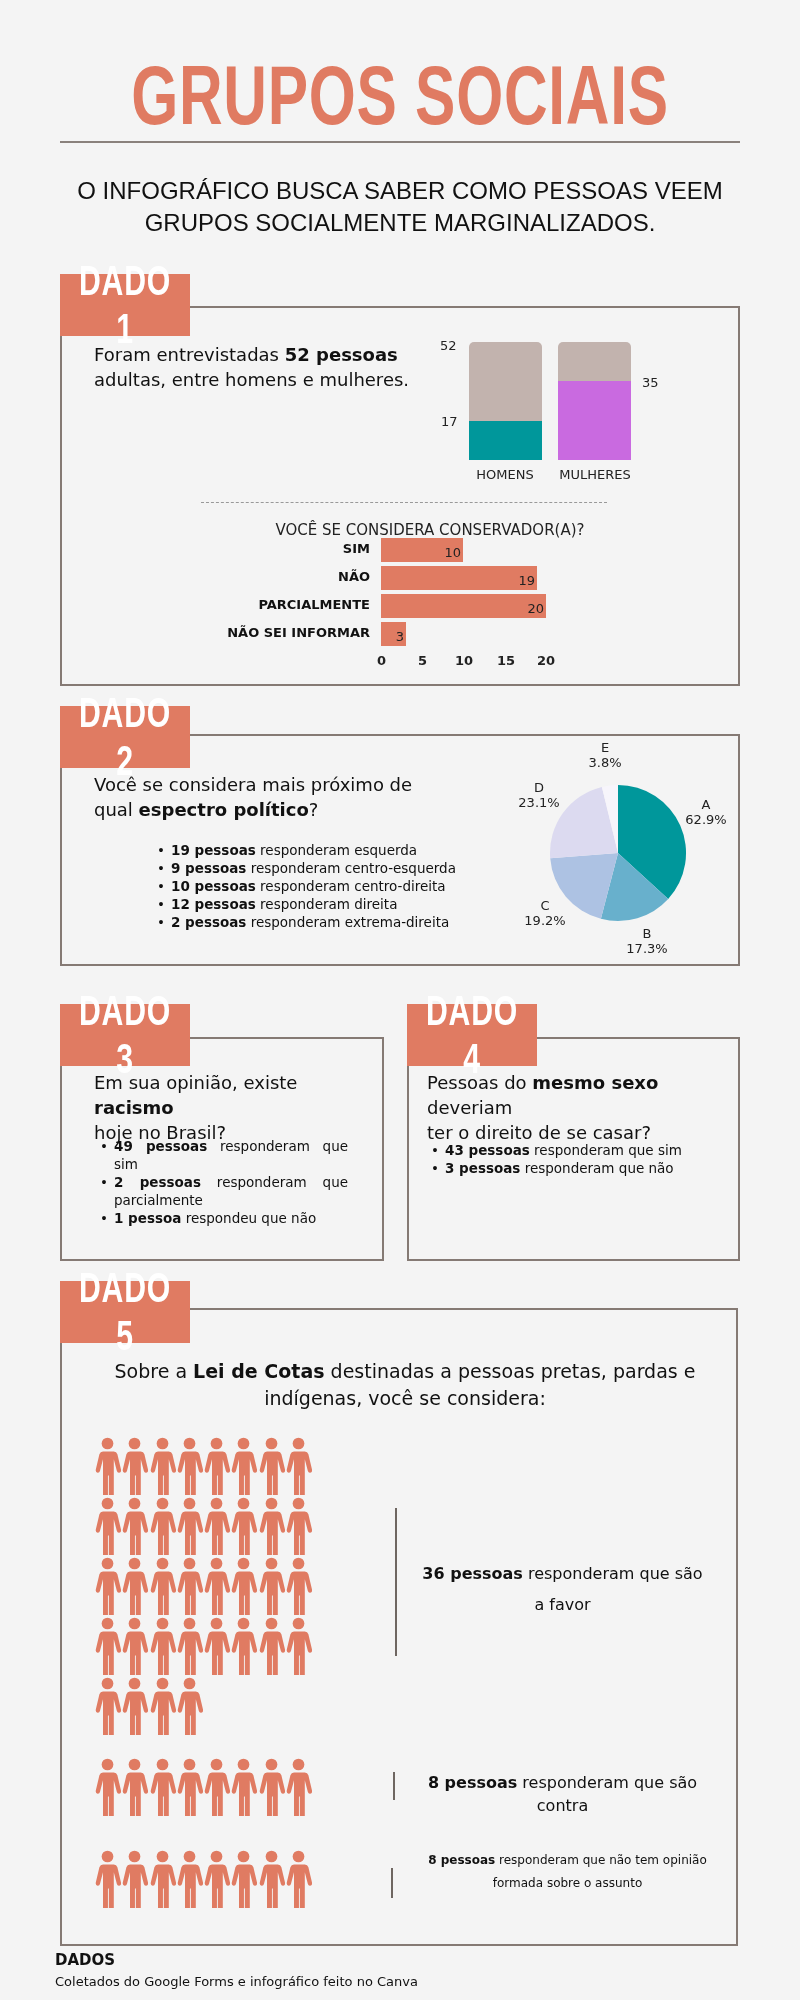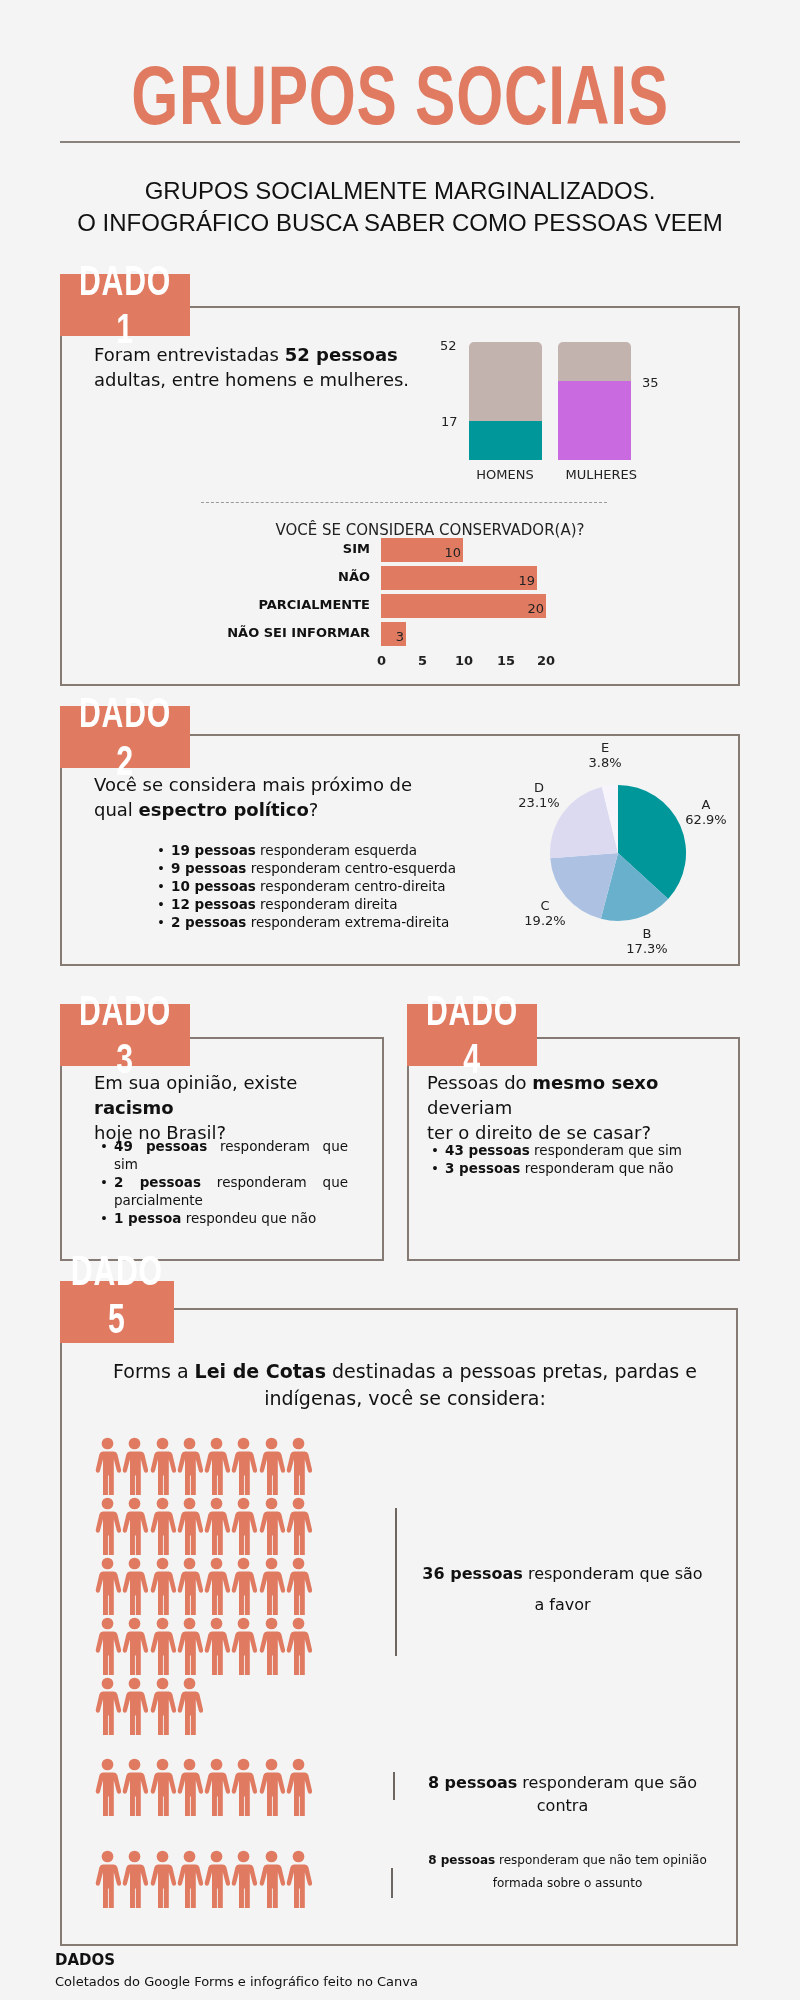--- a/index.html
+++ b/index.html
@@ -40,43 +40,43 @@
   .person { width: 27px; height: 60px; }
   .foot-h { font-weight: bold; font-size: 15px; }
   .foot-t { font-size: 13px; }
 </style>
 </head>
 <body>
 
 <div class="abs title">GRUPOS SOCIAIS</div>
 <div class="abs hr"></div>
 <div class="abs subtitle">
+  <div>O INFOGRÁFICO BUSCA SABER COMO PESSOAS VEEM</div>
   <div>GRUPOS SOCIALMENTE MARGINALIZADOS.</div>
-  <div>O INFOGRÁFICO BUSCA SABER COMO PESSOAS VEEM</div>
 </div>
 
 <div class="abs box" style="left:60px; top:306px; width:680px; height:380px;"></div>
 <div class="abs tag" style="left:60px; top:274px; width:130px; height:62px;">
     <span>DADO 1</span>
   </div>
 <div class="abs q" style="left:94px; top:342px; width:320px;">
   <span>Foram entrevistadas </span><b>52 pessoas</b><br><span>adultas, entre homens e mulheres.</span>
 </div>
 
 <div class="abs small" style="left:440px; top:338px;">52</div>
 <div class="abs small" style="left:441px; top:414px;text-align:center;">17</div>
 <div class="abs small" style="left:642px; top:375px;">35</div>
 <div class="abs" style="left:469px; top:342px; width:73px; height:118px; background:#c2b3ae; border-radius:5px 5px 0 0; overflow:hidden;">
   <div style="position:absolute; left:0; bottom:0; width:100%; height:39px; background:#00979b;"></div>
 </div>
 <div class="abs" style="left:558px; top:342px; width:73px; height:118px; background:#c2b3ae; border-radius:5px 5px 0 0; overflow:hidden;">
   <div style="position:absolute; left:0; bottom:0; width:100%; height:79px; background:#c96ae0;"></div>
 </div>
 <div class="abs small center" style="left:465px; top:467px; width:80px;">HOMENS</div>
-<div class="abs small center" style="left:553px; top:467px; width:84px;text-align:right;">MULHERES</div>
+<div class="abs small center" style="left:553px; top:467px; width:84px;">MULHERES</div>
 
 <div class="abs" style="left:201px; top:502px; width:406px; border-top:1px dashed #999;"></div>
 <div class="abs small center" style="left:260px; top:511px; width:340px; font-size:15px;margin-top:10px;">VOCÊ SE CONSIDERA CONSERVADOR(A)?</div>
 
 <div class="abs lbl-right" style="left:200px; top:541px; width:170px;">SIM</div>
 <div class="abs hbar hbar-val" style="left:381px; top:538px; width:82px;">10</div>
 <div class="abs lbl-right" style="left:200px; top:569px; width:170px;">NÃO</div>
 <div class="abs hbar hbar-val" style="left:381px; top:566px; width:156px;">19</div>
 <div class="abs lbl-right" style="left:200px; top:597px; width:170px;">PARCIALMENTE</div>
 <div class="abs hbar hbar-val" style="left:381px; top:594px; width:165px;">20</div>
@@ -156,25 +156,25 @@
   </div>
 <div class="abs q" style="left:427px; top:1070px; width:310px;">
   <span>Pessoas do </span><b>mesmo sexo</b><span> deveriam</span><br><span>ter o direito de se casar?</span>
 </div>
 <ul class="abs bl" style="left:429px; top:1141px; width:278px; text-align:justify;">
   <li><b>43 pessoas</b><span> responderam que sim</span></li>
   <li><b>3 pessoas</b><span> responderam que não</span></li>
 </ul>
 
 <div class="abs box" style="left:60px; top:1308px; width:678px; height:638px;"></div>
-<div class="abs tag" style="left:60px; top:1281px; width:114px; height:62px;align-items:flex-end;">
+<div class="abs tag" style="left:60px; top:1281px; width:130px; height:62px;">
     <span>DADO 5</span>
   </div>
 <div class="abs q center" style="left:90px; top:1358px; width:630px; font-size:19px; line-height:27px;">
-  <span>Forms a </span><b>Lei de Cotas</b><span> destinadas a pessoas pretas, pardas e</span><br><span>indígenas, você se considera:</span>
+  <span>Sobre a </span><b>Lei de Cotas</b><span> destinadas a pessoas pretas, pardas e</span><br><span>indígenas, você se considera:</span>
 </div>
 
 <div class="abs people" style="left:94px; top:1437px; row-gap:0;" id="pict-favor">
     <div class="person"><svg viewBox="0 0 30 64" width="27" height="58">
         <circle cx="15" cy="7" r="6.5" fill="#e07b62"></circle>
         <path d="M8 16 h14 q3 0 4 3 l4 17 q0.5 3 -2 3.5 q-2 .3 -2.6 -2 l-3.4 -13 v40 q0 2.5 -2.8 2.5 q-2.7 0 -2.7 -2.5 v-22 h-1 v22 q0 2.5 -2.7 2.5 q-2.8 0 -2.8 -2.5 v-40 l-3.4 13 q-.6 2.3 -2.6 2 q-2.5 -.5 -2 -3.5 l4 -17 q1 -3 4 -3z" fill="#e07b62"></path>
       </svg></div>
     <div class="person"><svg viewBox="0 0 30 64" width="27" height="58">
         <circle cx="15" cy="7" r="6.5" fill="#e07b62"></circle>
         <path d="M8 16 h14 q3 0 4 3 l4 17 q0.5 3 -2 3.5 q-2 .3 -2.6 -2 l-3.4 -13 v40 q0 2.5 -2.8 2.5 q-2.7 0 -2.7 -2.5 v-22 h-1 v22 q0 2.5 -2.7 2.5 q-2.8 0 -2.8 -2.5 v-40 l-3.4 13 q-.6 2.3 -2.6 2 q-2.5 -.5 -2 -3.5 l4 -17 q1 -3 4 -3z" fill="#e07b62"></path>

